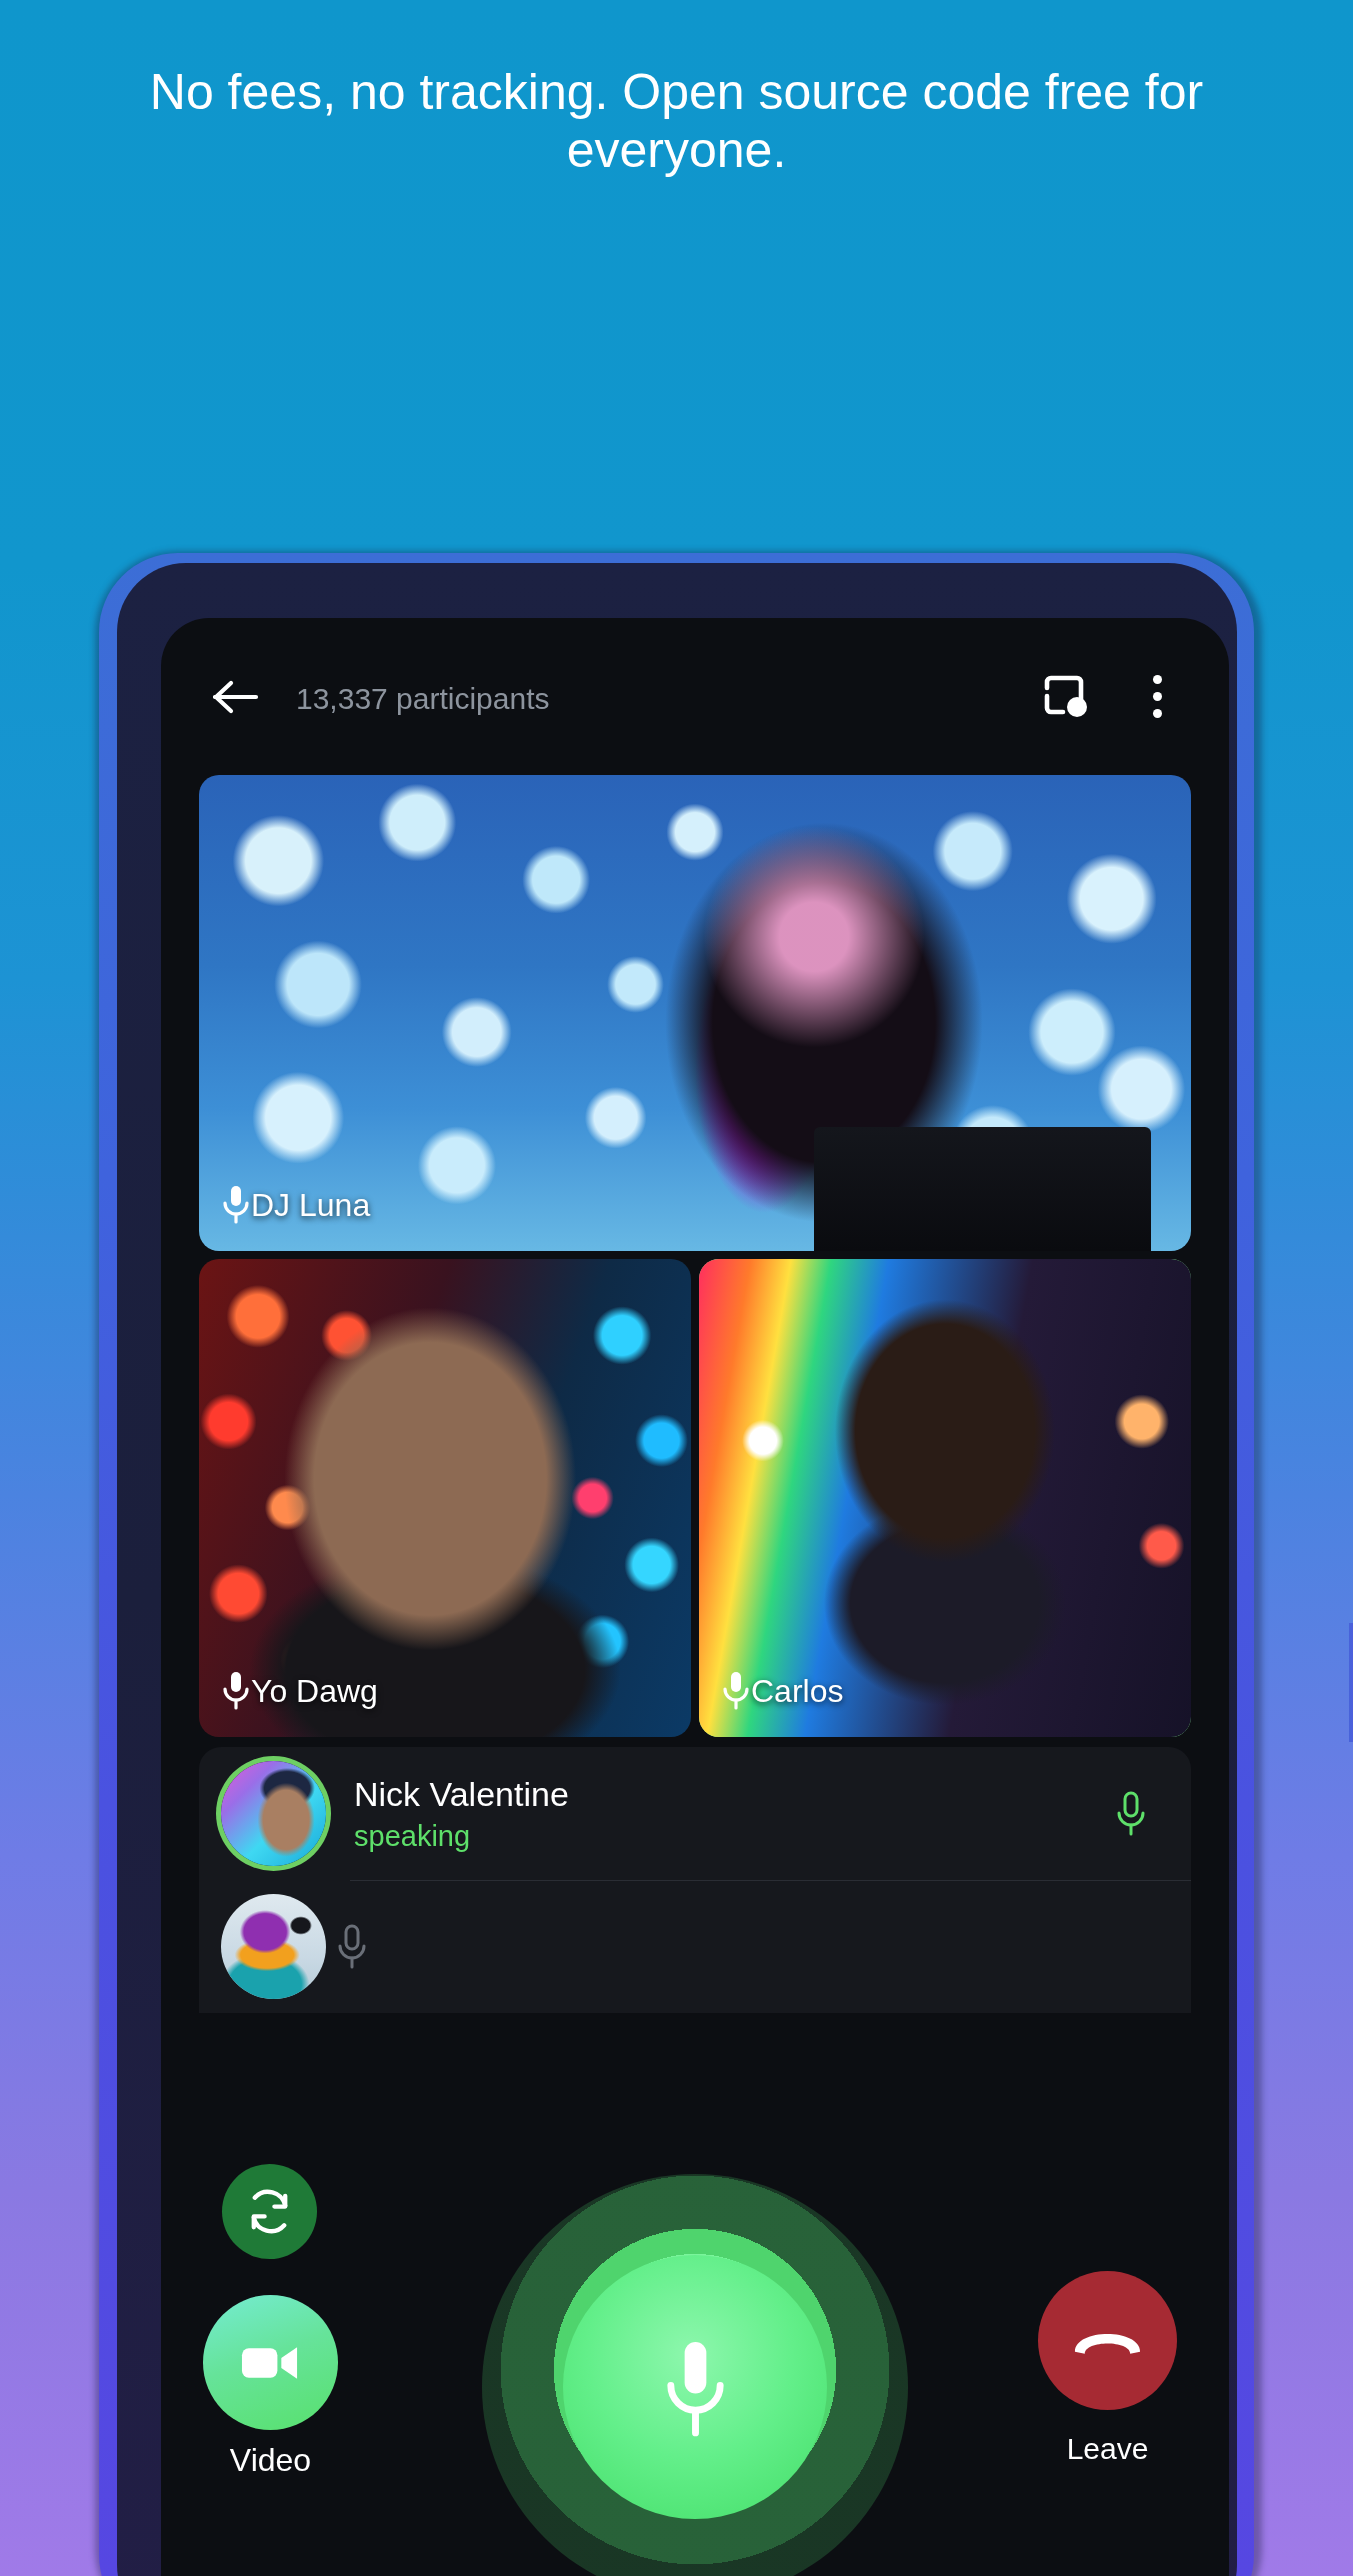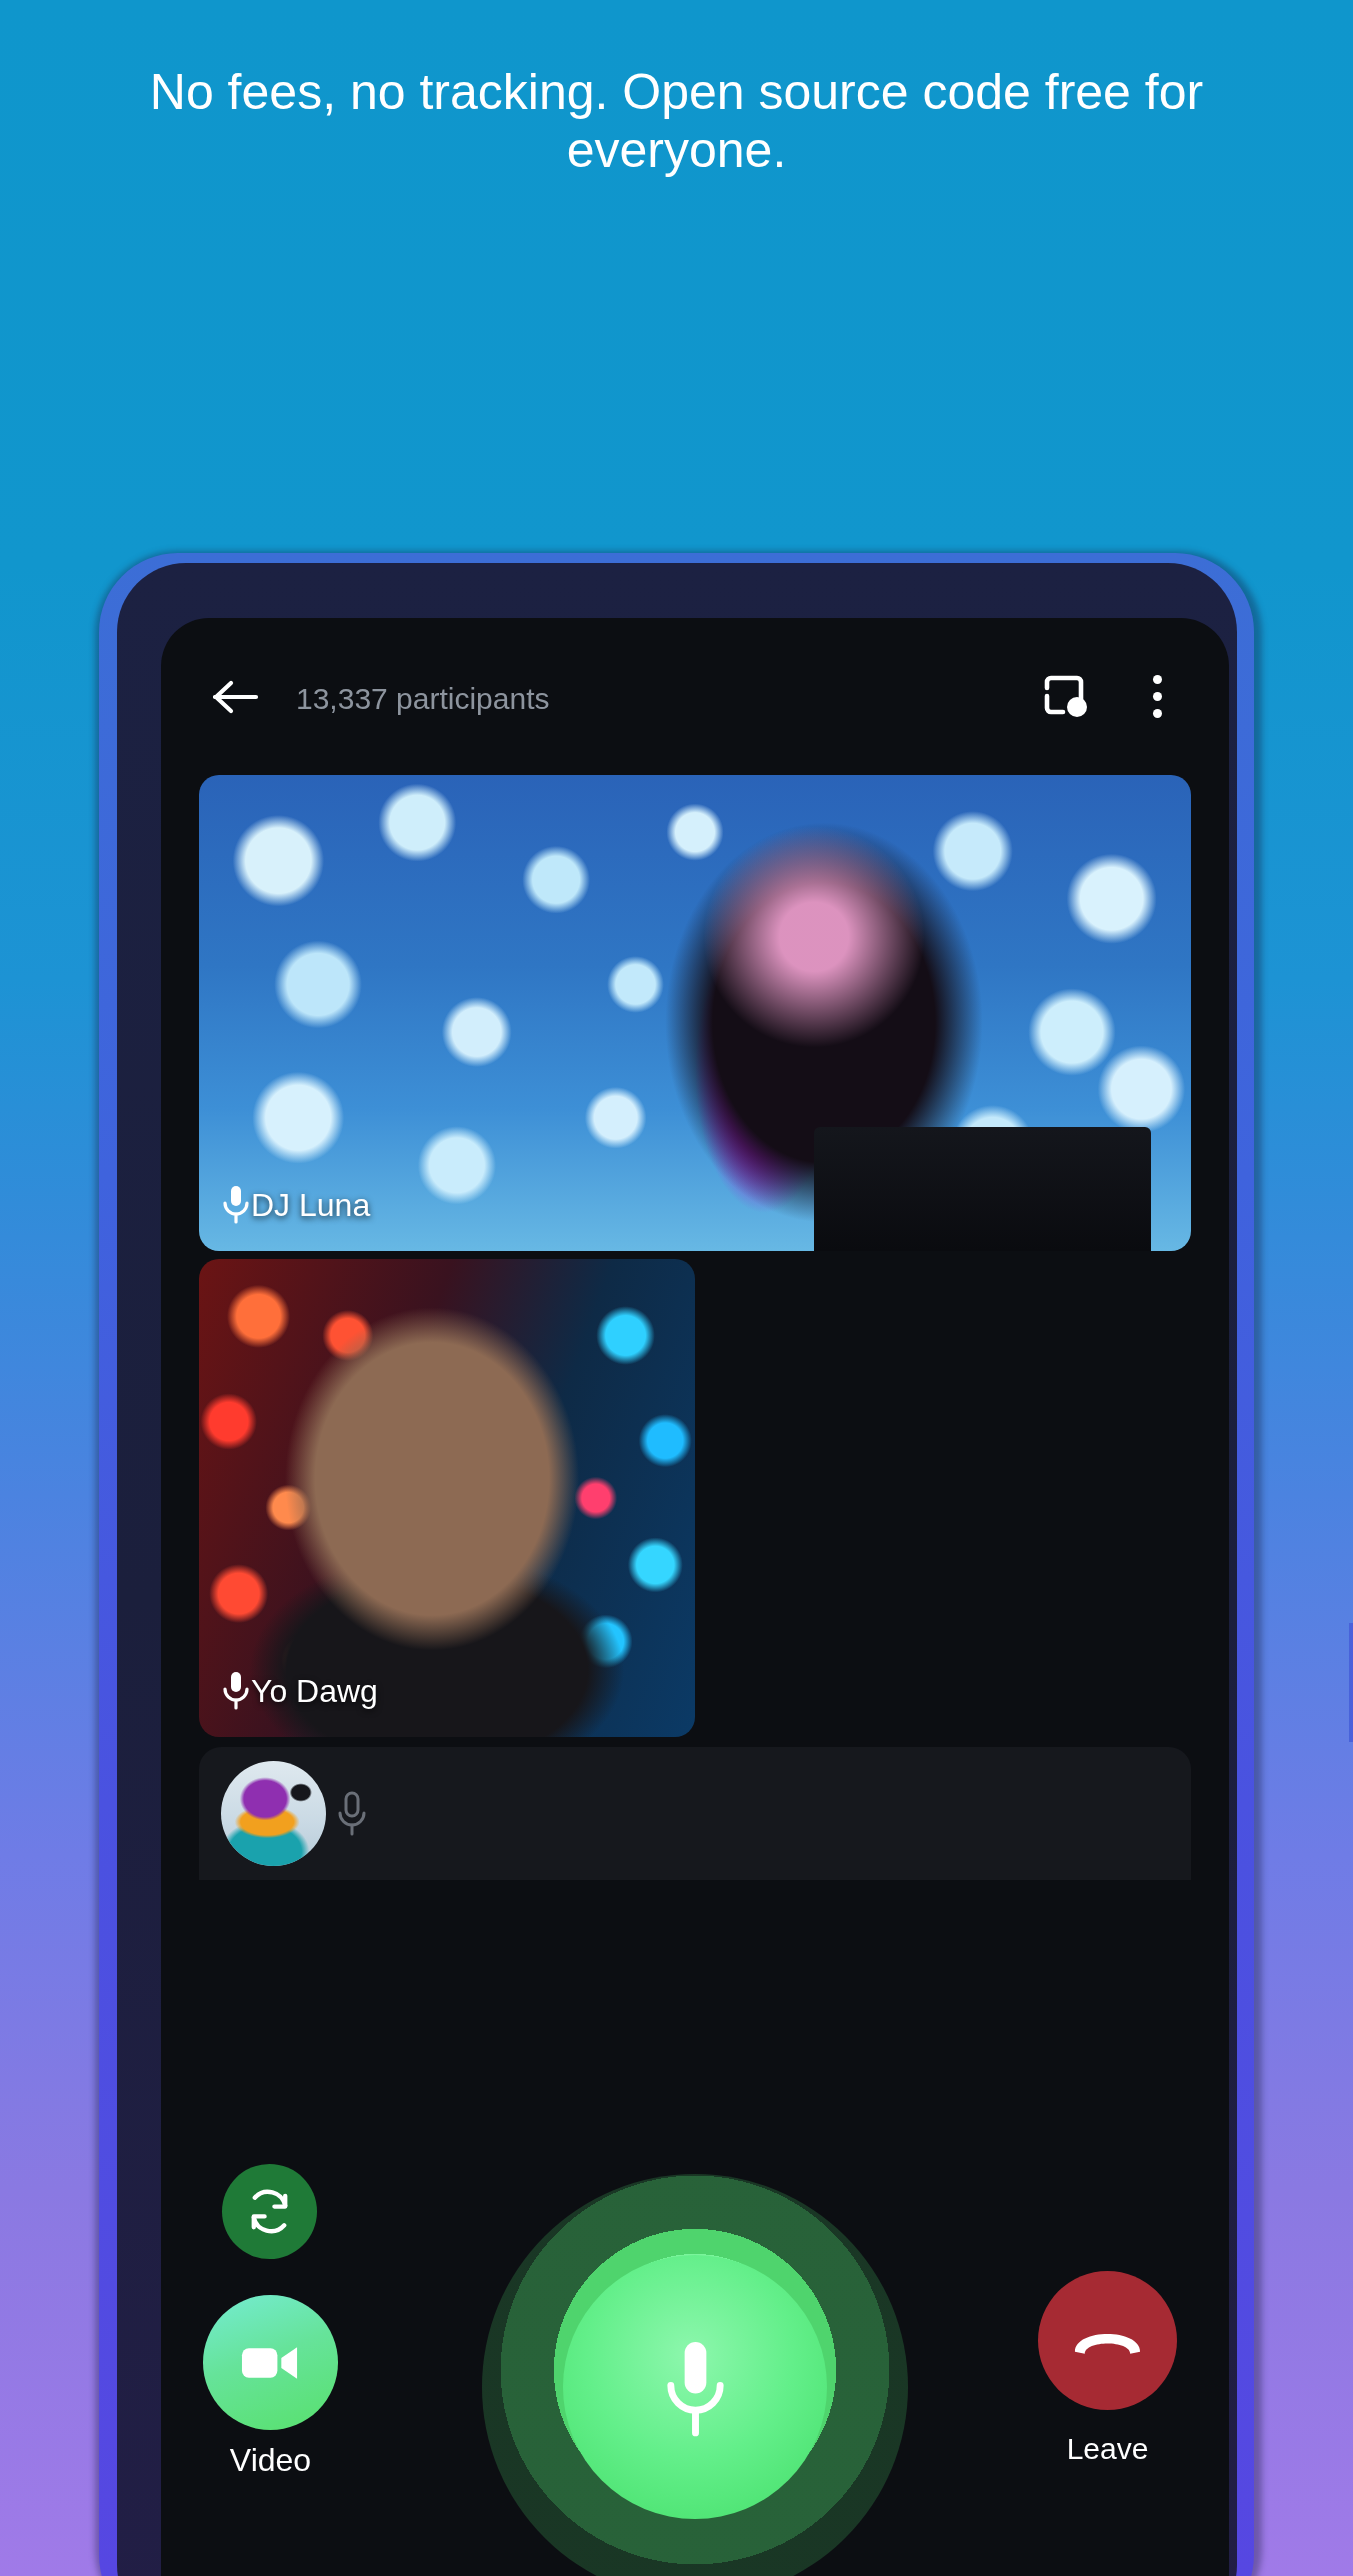--- a/index.html
+++ b/index.html
@@ -331,25 +331,52 @@
             <div class="tile-label">
               <svg width="30" height="44" viewBox="0 0 30 44">
                 <rect x="10" y="3" width="10" height="20" rx="5" fill="#fff"></rect>
                 <path d="M4 20 a11 11 0 0 0 22 0" stroke="#fff" stroke-width="3.2" fill="none" stroke-linecap="round"></path>
                 <path d="M15 31 v8" stroke="#fff" stroke-width="3.2" stroke-linecap="round"></path>
               </svg>
               <span>Yo Dawg</span>
             </div>
           </div>
 
+          <div class="tile tile-small speaking">
+            <div class="bg-carlos"></div>
+            <div class="tile-label">
+              <svg width="30" height="44" viewBox="0 0 30 44">
+                <rect x="10" y="3" width="10" height="20" rx="5" fill="#fff"></rect>
+                <path d="M4 20 a11 11 0 0 0 22 0" stroke="#fff" stroke-width="3.2" fill="none" stroke-linecap="round"></path>
+                <path d="M15 31 v8" stroke="#fff" stroke-width="3.2" stroke-linecap="round"></path>
+              </svg>
+              <span>Carlos</span>
+            </div>
+          </div>
         </div>
       </div>
 
       <div class="plist">
 
+        <div class="prow">
+          <div class="avatar ring">
+            <div class="av-nick"></div>
+          </div>
+          <div class="pmeta">
+            <div class="pname">Nick Valentine</div>
+            <div class="pstatus speaking">speaking</div>
+          </div>
+          <div class="pmic">
+            <svg width="34" height="52" viewBox="0 0 34 52">
+              <rect x="11" y="5" width="12" height="23" rx="6" stroke="#5ee06a" stroke-width="3" fill="none"></rect>
+              <path d="M5 25 a12 12 0 0 0 24 0" stroke="#5ee06a" stroke-width="3" fill="none" stroke-linecap="round"></path>
+              <path d="M17 37 v9" stroke="#5ee06a" stroke-width="3" stroke-linecap="round"></path>
+            </svg>
+          </div>
+        </div>
 
         <div class="prow">
           <div class="avatar">
             <div class="av-danny"></div>
           </div>
           <div class="pmic">
             <svg width="34" height="52" viewBox="0 0 34 52">
               <rect x="11" y="5" width="12" height="23" rx="6" stroke="#6a6f78" stroke-width="3" fill="none"></rect>
               <path d="M5 25 a12 12 0 0 0 24 0" stroke="#6a6f78" stroke-width="3" fill="none" stroke-linecap="round"></path>
               <path d="M17 37 v9" stroke="#6a6f78" stroke-width="3" stroke-linecap="round"></path>

